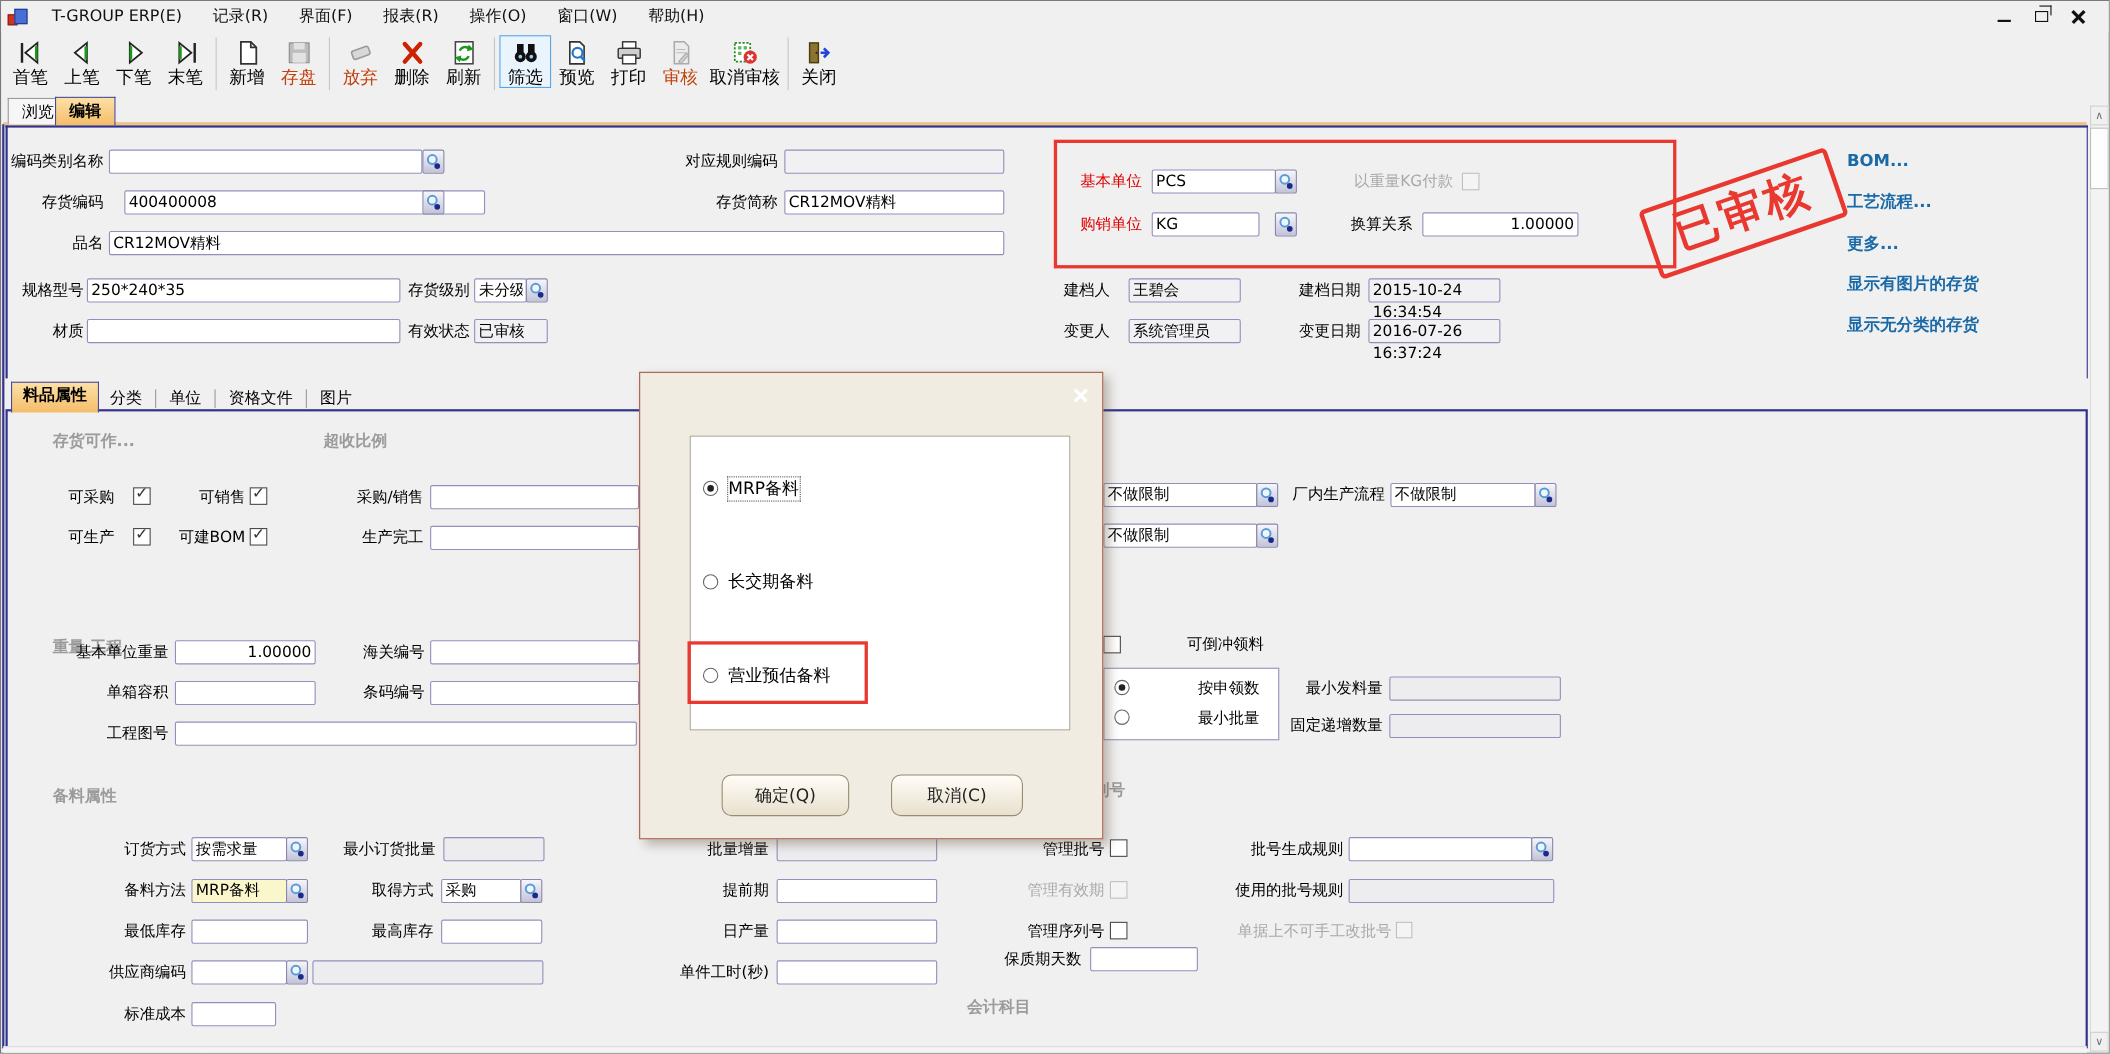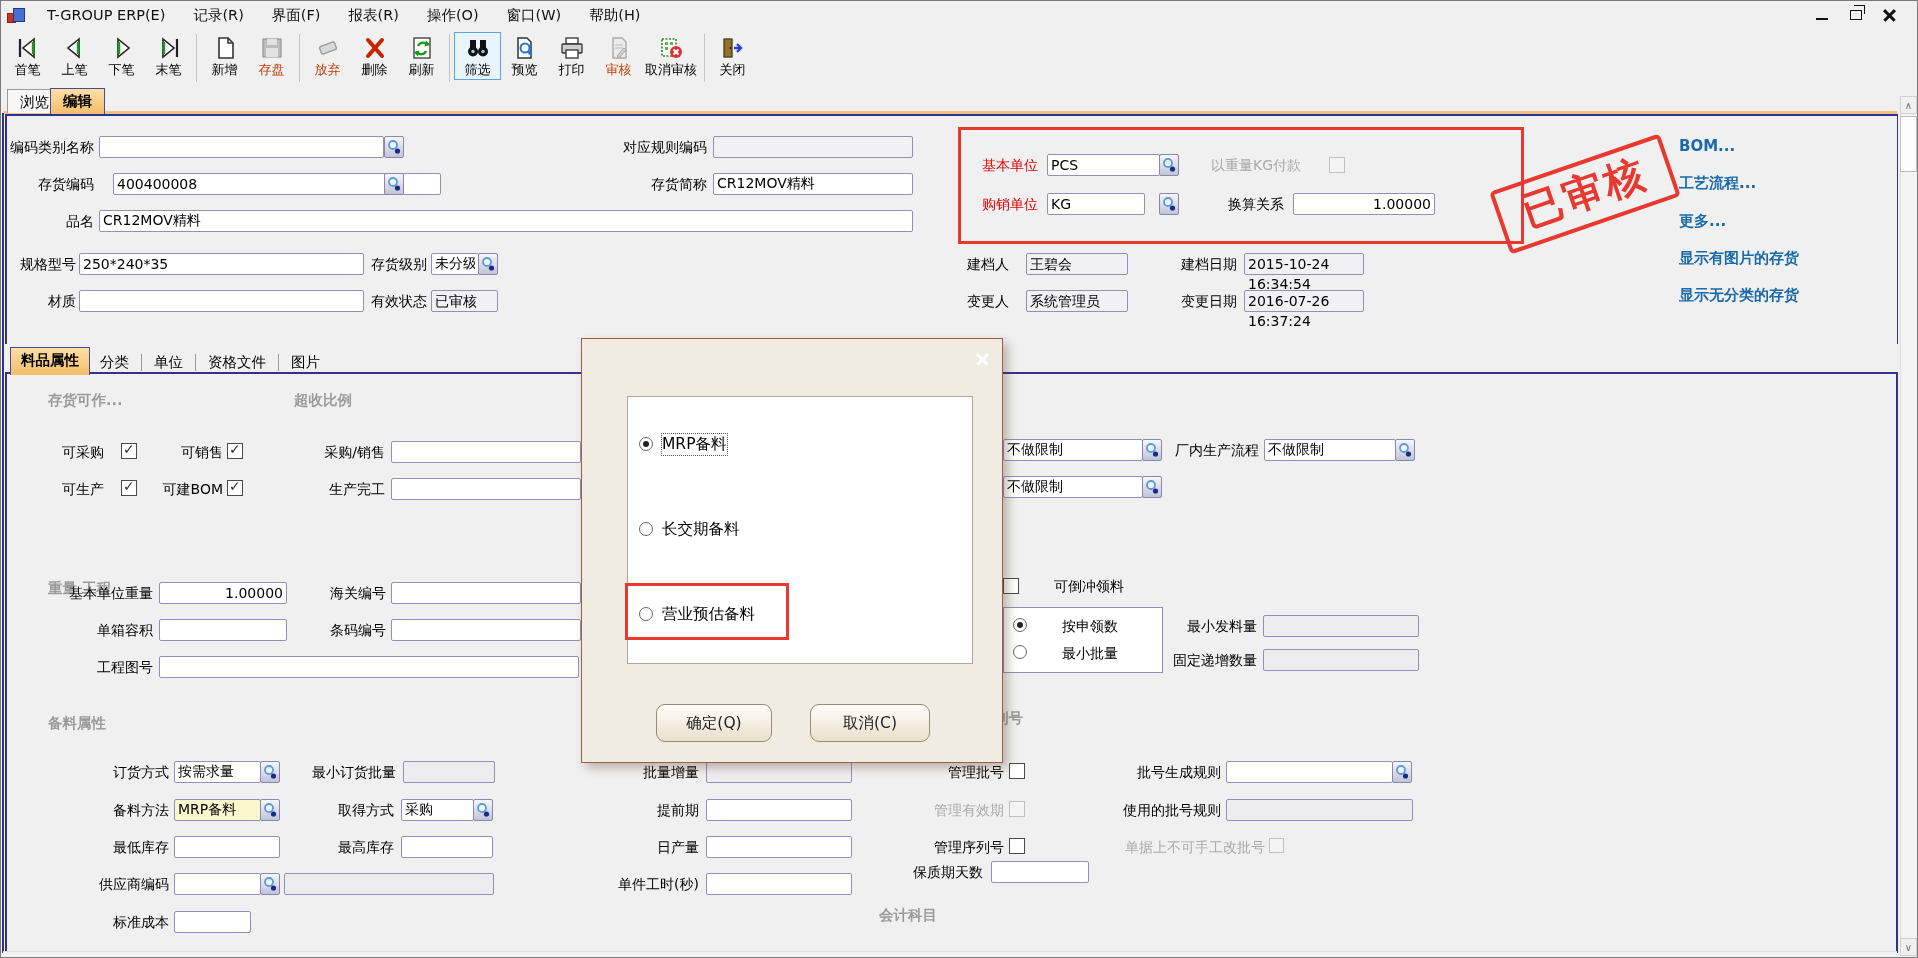--- a/index.html
+++ b/index.html
@@ -12,41 +12,41 @@
   .menu-item{padding:0 14px;font-size:14.5px;height:24px;line-height:24px;color:#111;cursor:default;}
   .win-ctrls{margin-left:auto;display:flex;margin-right:10px;}
   .wc{width:34px;height:22px;display:flex;align-items:center;justify-content:center;position:relative;}
   .wc-min i{display:block;width:12px;height:2.5px;background:#111;margin-top:8px;}
   .wc-rest i{display:block;width:10px;height:8px;border:1.8px solid #111;position:relative;}
   .wc-rest i::after{content:"";position:absolute;left:3px;top:-6px;width:10px;height:8px;border:1.8px solid #111;border-bottom:none;border-left:none;}
   .xbar{position:absolute;width:15px;height:2.6px;background:#111;left:9px;top:10px;}
   .xb1{transform:rotate(45deg);} .xb2{transform:rotate(-45deg);}
   
   .toolbar{position:absolute;left:0;top:28px;right:20px;height:58px;display:flex;align-items:flex-start;padding:3px 0 0 3px;}
-  .tbtn{display:flex;flex-direction:column;align-items:center;min-width:41px;padding:1px 2px;font-size:13px;color:#000;border:1px solid transparent;line-height:17px;text-align:right;}
+  .tbtn{display:flex;flex-direction:column;align-items:center;min-width:41px;padding:1px 2px;font-size:16px;color:#000;border:1px solid transparent;line-height:17px;text-align:right;}
   .tbtn .ticon{width:28px;height:27px;display:flex;align-items:center;justify-content:center;}
   .tbtn.disabled{color:#c2410c;}
   .tbtn.selected{border:1px solid #58a6e8;background:#eaf4fd;}
   .tsep{width:1px;height:48px;background:#c6c6c6;margin:2px 4px 0 4px;}
   
   .tab{position:absolute;height:24px;line-height:24px;font-size:14.5px;padding:0 12px;box-sizing:border-box;}
   .tab.inactive{background:#f6f6f6;border:1px solid #9a9a9a;border-bottom:none;top:88px;}
   .tab.active{background:linear-gradient(#fde0a6,#f4bd6a);border:1px solid #4a4a96;border-bottom:none;font-weight:bold;top:87px;height:26px;}
   .tanline{position:absolute;left:2px;top:110px;width:1894px;height:3px;background:#f0c381;}
   .panel-top{position:absolute;left:4px;top:113px;width:1893px;height:230px;border-top:2px solid #32328e;border-left:2px solid #32328e;border-right:1px solid #32328e;box-sizing:border-box;}
   .panel-main{position:absolute;left:4px;top:371px;width:1893px;height:581px;border:2px solid #32328e;box-sizing:border-box;}
   .frameline{position:absolute;left:1px;top:112px;width:2px;height:840px;background:#32328e;}
   
   .subtabs{position:absolute;left:9px;top:346px;display:flex;align-items:flex-end;z-index:3;}
   .stab{height:25px;line-height:25px;font-size:14.5px;padding:0 10px;}
   .stab.active{background:linear-gradient(#fde0a6,#f4bd6a);border:1px solid #4a4a96;border-bottom:none;font-weight:bold;height:27px;}
   .ssep{width:1px;height:17px;background:#9a9a9a;margin:0 2px 4px 2px;}
   
   .lbl{position:absolute;font-size:14px;line-height:22px;text-align:right;white-space:nowrap;color:#000;}
-  .lbl.l{text-align:center;}
+  .lbl.l{text-align:right;}
   .lbl.red{color:#e00000;}
   .lbl.gray{color:#a9a9a9;}
   .sec{position:absolute;font-size:14.5px;font-weight:bold;color:#9b9b9b;white-space:nowrap;}
   .fld{position:absolute;height:22px;background:#fff;border:1px solid #9090bb;border-radius:2px;font-size:14px;line-height:20px;padding:0 3px;box-sizing:border-box;font-family:"DejaVu Sans",sans-serif;color:#000;}
   input.fld{outline:none;margin:0;}
   .fld.ro{background:#f1f1f4;}
   .fld.dis{background:#ededef;}
   .fld.yellow{background:#fbf7cd;}
   .fld.num{text-align:right;}
   .lk{position:absolute;width:20px;height:22px;border:1px solid #8888aa;border-radius:2px;background:linear-gradient(#f6f6fb,#c3c3d9);display:flex;align-items:center;justify-content:center;box-sizing:border-box;cursor:pointer;}

